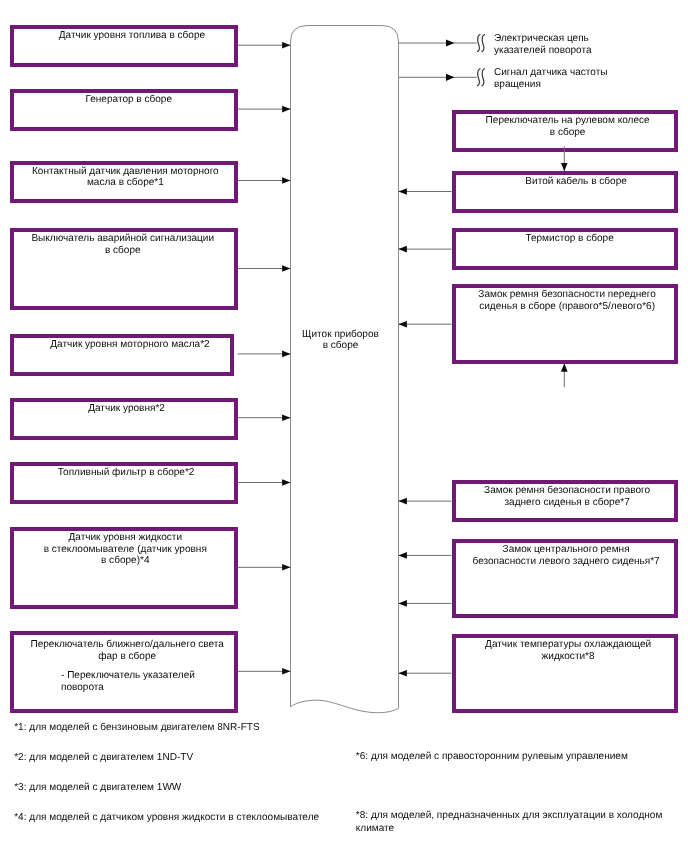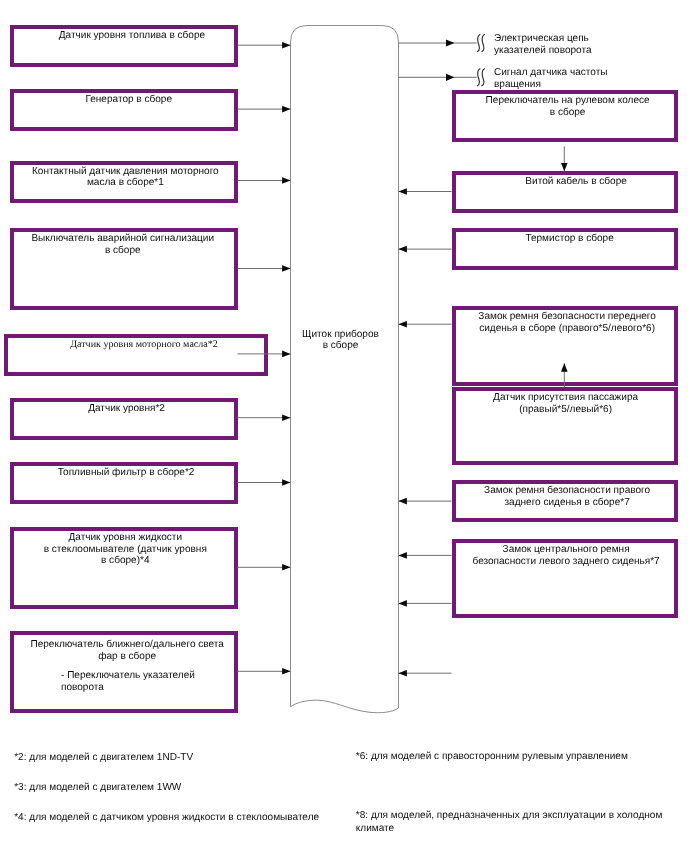--- a/index.html
+++ b/index.html
@@ -26,73 +26,74 @@
       <span class="lbl" style="transform:translateX(5.0px);">Генератор в сборе</span>
     </div>
   <div class="box" style="left:10px;top:160.5px;width:227.5px;height:42px;">
       <span class="lbl" style="transform:translateX(1.6px);">Контактный датчик давления моторного
 масла в сборе*1</span>
     </div>
   <div class="box" style="left:10px;top:228.3px;width:227.5px;height:81.5px;">
       <span class="lbl" style="transform:translateX(-1.0px);">Выключатель аварийной сигнализации
 в сборе</span>
     </div>
-  <div class="box" style="left:4px;top:333.7px;width:264px;height:42px;font-family:Liberation Serif, serif;">
+  <div class="box" style="left:10px;top:333.7px;width:224px;height:42px;">
       <span class="lbl" style="transform:translateX(8.0px);">Датчик уровня моторного масла*2</span>
     </div>
   <div class="box" style="left:10px;top:397.7px;width:227.5px;height:42px;">
       <span class="lbl" style="transform:translateX(2.8px);">Датчик уровня*2</span>
     </div>
   <div class="box" style="left:10px;top:462.2px;width:227.5px;height:42px;">
       <span class="lbl" style="transform:translateX(2.3px);">Топливный фильтр в сборе*2</span>
     </div>
   <div class="box" style="left:10px;top:527.2px;width:227.5px;height:81.5px;">
       <span class="lbl" style="transform:translateX(1.5px);">Датчик уровня жидкости
 в стеклоомывателе (датчик уровня
 в сборе)*4</span>
     </div>
   <div class="box" style="left:10px;top:631.0px;width:227.5px;height:81.5px;">
       <span class="lbl" style="transform:translateX(3.4px);top:4.2px;">Переключатель ближнего/дальнего света
 фар в сборе</span>
       <span class="lbl" style="left:47px;right:auto;top:35.2px;text-align:left;">- Переключатель указателей
 поворота</span>
     </div>
 
-  <div class="box" style="left:451.5px;top:90px;width:226.2px;height:52px;">
+  <div class="box" style="left:451.5px;top:110px;width:226.2px;height:42px;">
       <span class="lbl" style="transform:translateX(3.0px);">Переключатель на рулевом колесе
 в сборе</span>
     </div>
   <div class="box" style="left:451.5px;top:171.2px;width:226.2px;height:41.5px;">
       <span class="lbl" style="transform:translateX(11.5px);">Витой кабель в сборе</span>
     </div>
   <div class="box" style="left:451.5px;top:228.1px;width:226.2px;height:41.5px;">
       <span class="lbl" style="transform:translateX(5.0px);">Термистор в сборе</span>
     </div>
-  <div class="box" style="left:451.5px;top:284.3px;width:226.2px;height:79.4px;margin-top:22px;">
+  <div class="box" style="left:451.5px;top:284.3px;width:226.2px;height:79.4px;">
       <span class="lbl" style="transform:translateX(2.5px);">Замок ремня безопасности переднего
 сиденья в сборе (правого*5/левого*6)</span>
-    </div>
-  <div class="box" style="left:451.5px;top:387.1px;width:226.2px;height:78px;">
-      <span class="lbl" style="transform:translateX(1.0px);">Датчик присутствия пассажира
-(правый*5/левый*6)</span>
     </div>
   <div class="box" style="left:451.5px;top:480.0px;width:226.2px;height:41.8px;">
       <span class="lbl" style="transform:translateX(2.5px);">Замок ремня безопасности правого
 заднего сиденья в сборе*7</span>
     </div>
   <div class="box" style="left:451.5px;top:538.9px;width:226.2px;height:79.4px;">
       <span class="lbl" style="transform:translateX(1.5px);">Замок центрального ремня
 безопасности левого заднего сиденья*7</span>
     </div>
+  <div class="box" style="left:451.5px;top:634.1px;width:226.2px;height:78.5px;">
+      <span class="lbl" style="transform:translateX(3.5px);">Датчик температуры охлаждающей
+жидкости*8</span>
+    </div>
 
   <div class="olbl" style="left:494px;top:33px;">Электрическая цепь
 указателей поворота</div>
   <div class="olbl" style="left:494px;top:67.3px;">Сигнал датчика частоты
 вращения</div>
 
+  <div class="note" style="left:14.2px;top:721.5px;">*1: для моделей с бензиновым двигателем 8NR-FTS</div>
   <div class="note" style="left:14.2px;top:751.5px;">*2: для моделей с двигателем 1ND-TV</div>
   <div class="note" style="left:14.2px;top:781.5px;">*3: для моделей с двигателем 1WW</div>
   <div class="note" style="left:14.2px;top:811.5px;">*4: для моделей с датчиком уровня жидкости в стеклоомывателе</div>
 
   <div class="note" style="left:355.8px;top:750.8px;">*6: для моделей с правосторонним рулевым управлением</div>
   <div class="note" style="left:355.8px;top:810px;">*8: для моделей, предназначенных для эксплуатации в холодном
 климате</div>
 
   <svg class="ovl" viewBox="0 0 688 852">
     <defs>

